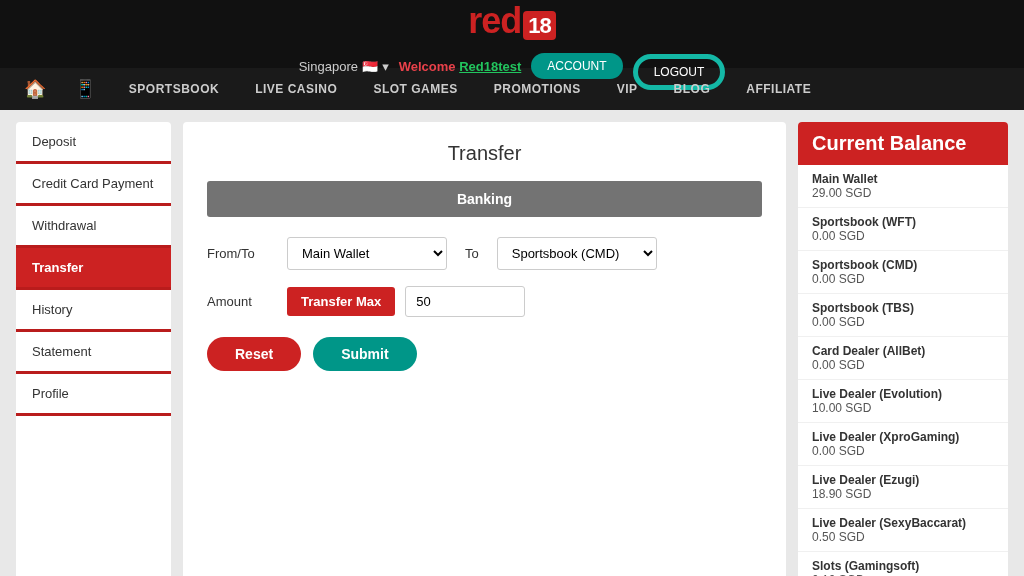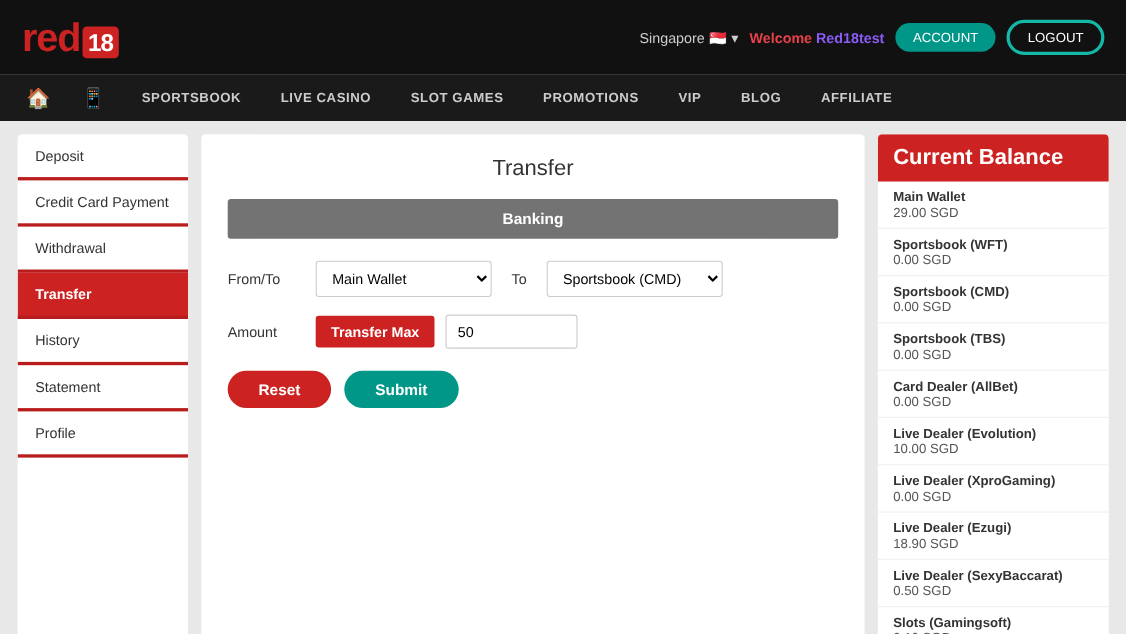--- a/index.html
+++ b/index.html
@@ -6,20 +6,21 @@
     body { font-family: Arial, sans-serif; background: #e8e8e8; min-height: 576px; width: 1024px; overflow: hidden; }
 
     
     .top-bar {
       background: #111;
       display: flex;
       align-items: center;
       justify-content: space-between;
       padding: 0 20px;
       height: 68px;
+      flex-direction: column;
     }
     .logo {
       display: flex;
       align-items: center;
     }
     .logo-text {
       font-size: 36px;
       font-weight: 900;
       color: #fff;
       letter-spacing: -1px;
@@ -58,25 +59,26 @@
       border: none;
       border-radius: 20px;
       padding: 6px 16px;
       font-size: 12px;
       font-weight: normal;
       cursor: pointer;
     }
     .btn-logout {
       background: transparent;
       color: #fff;
-      border: 3px solid #14b8a6;
+      border: 5px solid #14b8a6;
       border-radius: 20px;
       padding: 6px 16px;
       font-size: 12px;
       cursor: pointer;
+      margin-top: 12px;
     }
 
     
     .nav-bar {
       background: #1a1a1a;
       display: flex;
       align-items: center;
       padding: 0 10px;
       height: 42px;
       gap: 0;
@@ -262,21 +264,21 @@
       <span class="red">red</span><span class="logo-18">18</span>
     </span>
   </div>
   <div class="top-right">
     <div class="flag-area">
       <span>Singapore</span>
       <span>🇸🇬</span>
       <span>▾</span>
     </div>
     <div class="welcome">
-      <span>Welcome </span><span style="color:#8b5cf6;font-weight:bold;">Red18test</span>
+      <span>Welcome </span><span style="color:#22c55e;font-weight:bold;text-decoration:underline;">Red18test</span>
     </div>
     <button class="btn-account">ACCOUNT</button>
     <button class="btn-logout">LOGOUT</button>
   </div>
 </div>
 
 <div class="nav-bar">
   <div class="nav-icon">🏠</div>
   <div class="nav-icon">📱</div>
   <div class="nav-item">SPORTSBOOK</div>

